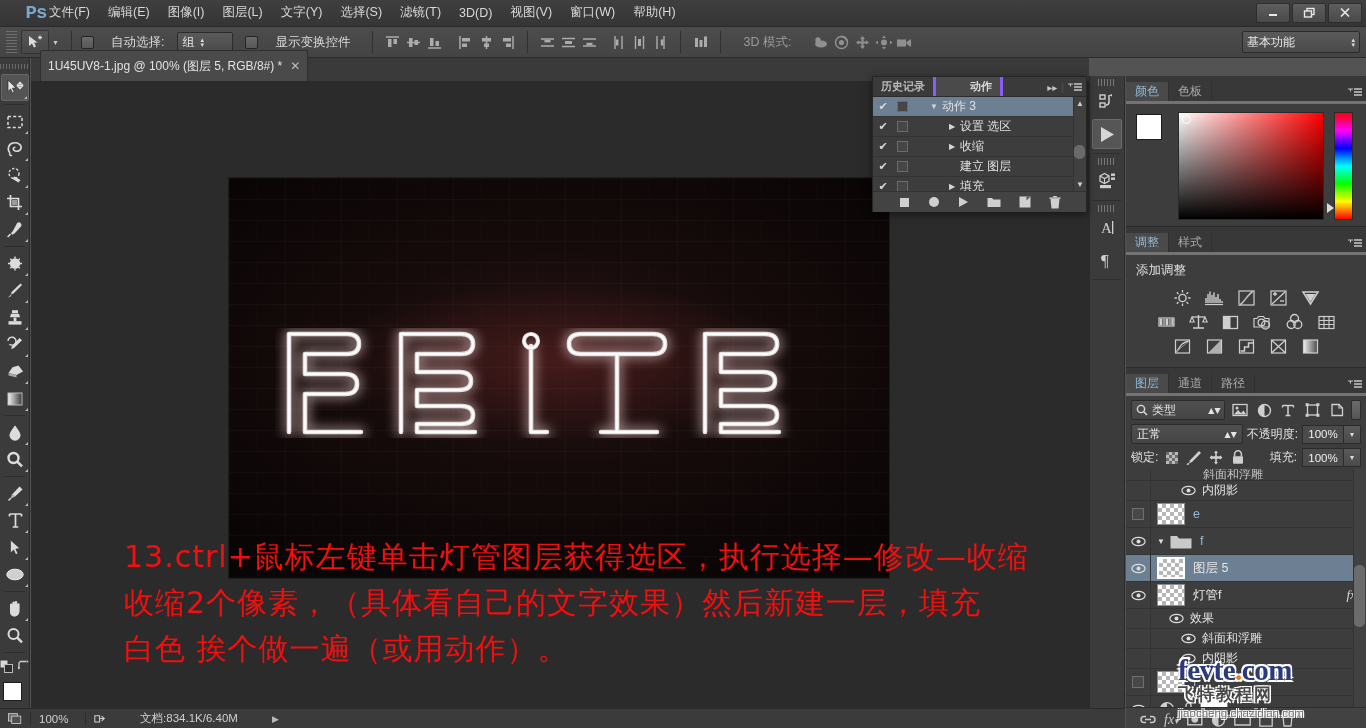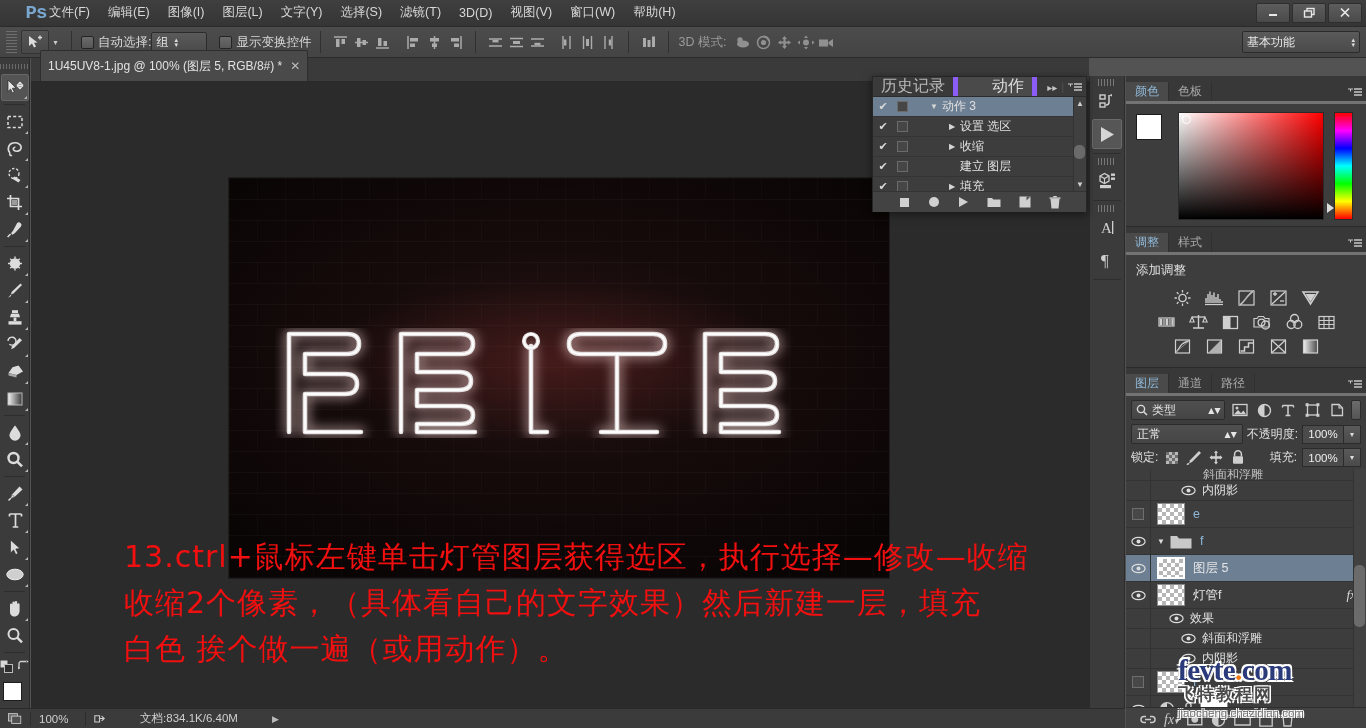--- a/index.html
+++ b/index.html
@@ -51,21 +51,21 @@
   .grip {
     width: 11px; height: 22px; margin: 0 4px;
     background-image: repeating-linear-gradient(to bottom, #6e6e6e 0 1px, transparent 1px 3px);
   }
   .tool-preset {
     width: 28px; height: 24px; border: 1px solid #333; border-radius: 2px;
     background: linear-gradient(#555, #484848);
     display: flex; align-items: center; justify-content: center;
   }
   .opt-sep { width: 1px; height: 22px; background: #303030; margin: 0 9px; }
-  .opt-label { font-size: 12.5px; color: #d8d8d8; margin: 0 0; white-space: nowrap; }
+  .opt-label { font-size: 12.5px; color: #d8d8d8; margin: 0 13px; white-space: nowrap; }
   .checkbox {
     width: 13px; height: 13px; border: 1px solid #242424; border-radius: 2px;
     background: linear-gradient(#6a6a6a, #575757); margin-right: 4px;
   }
   .combo {
     height: 21px; border: 1px solid #2b2b2b; border-radius: 2px;
     background: linear-gradient(#5a5a5a, #4a4a4a);
     display: flex; align-items: center; padding: 0 4px;
     font-size: 12px; color: #e8e8e8; position: relative;
   }
@@ -216,23 +216,24 @@
   .actions-panel {
     position: absolute; left: 872px; top: 76px; width: 215px; height: 136px;
     background: #3d3d3d; border: 1px solid #262626;
     box-shadow: 0 2px 8px rgba(0,0,0,.5);
   }
   .panel-tabs {
     height: 20px; background: #3a3a3a; display: flex; align-items: flex-end;
     border-bottom: 1px solid #2c2c2c; position: relative;
   }
   .ptab {
-    height: 19px; padding: 0 8px; font-size: 16px; color: #b9b9b9;
+    height: 19px; padding: 0 8px; font-size: 11px; color: #b9b9b9;
     display: flex; align-items: center; background: #3a3a3a;
-    border-right: 5px solid #8b5cf6;
+    border-right: 3px solid #8b5cf6;
+    font-weight: bold;
   }
   .ptab.active { background: #4a4a4a; color: #dcdcdc; padding-left: 34px; }
   .panel-menu {
     position: absolute; right: 4px; bottom: 3px; display: flex;
     align-items: center; gap: 4px; color: #c6c6c6; font-size: 10px;
   }
   .act-rows { background: #3d3d3d; height: 94px; position: relative; overflow: hidden; }
   .act-row {
     height: 20px; display: flex; align-items: center;
     border-bottom: 1px solid #343434; font-size: 12px; color: #e0e0e0;

